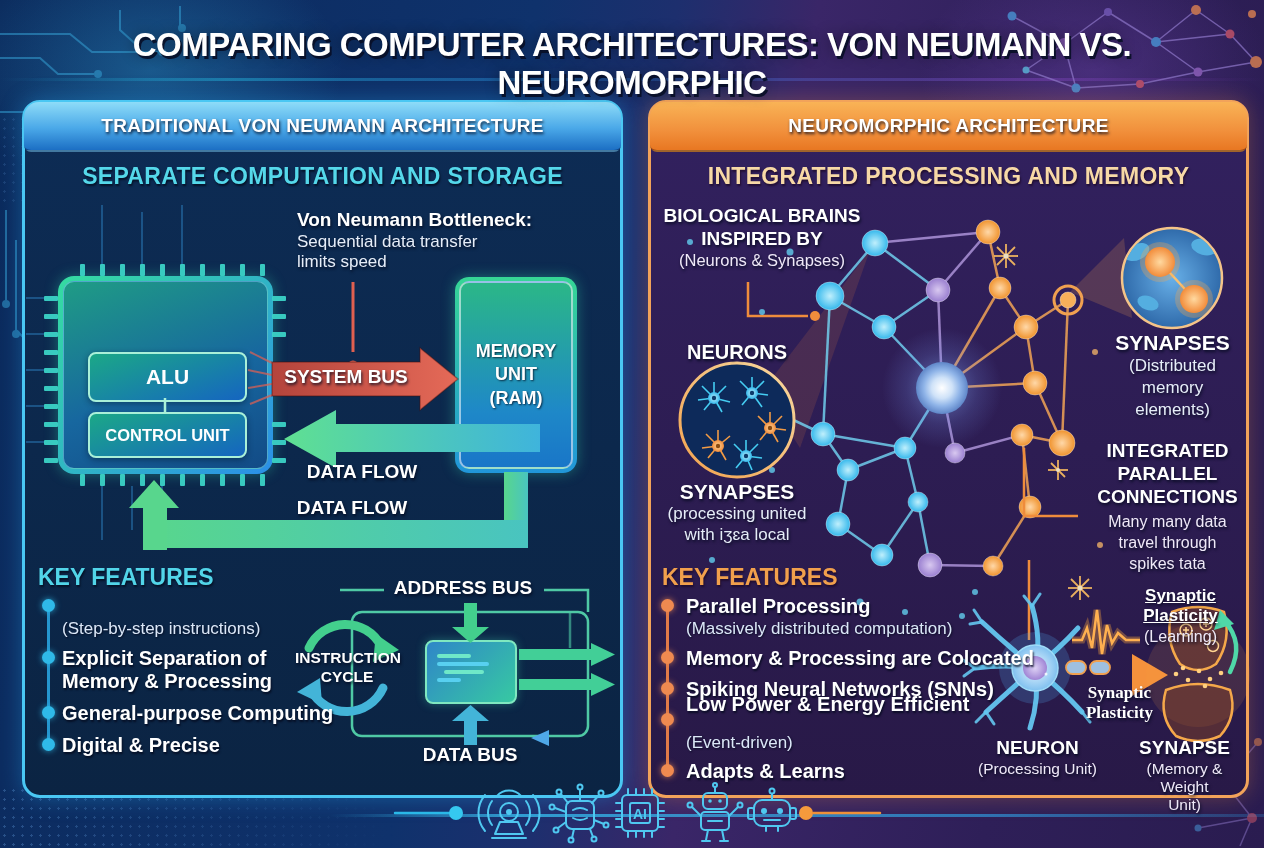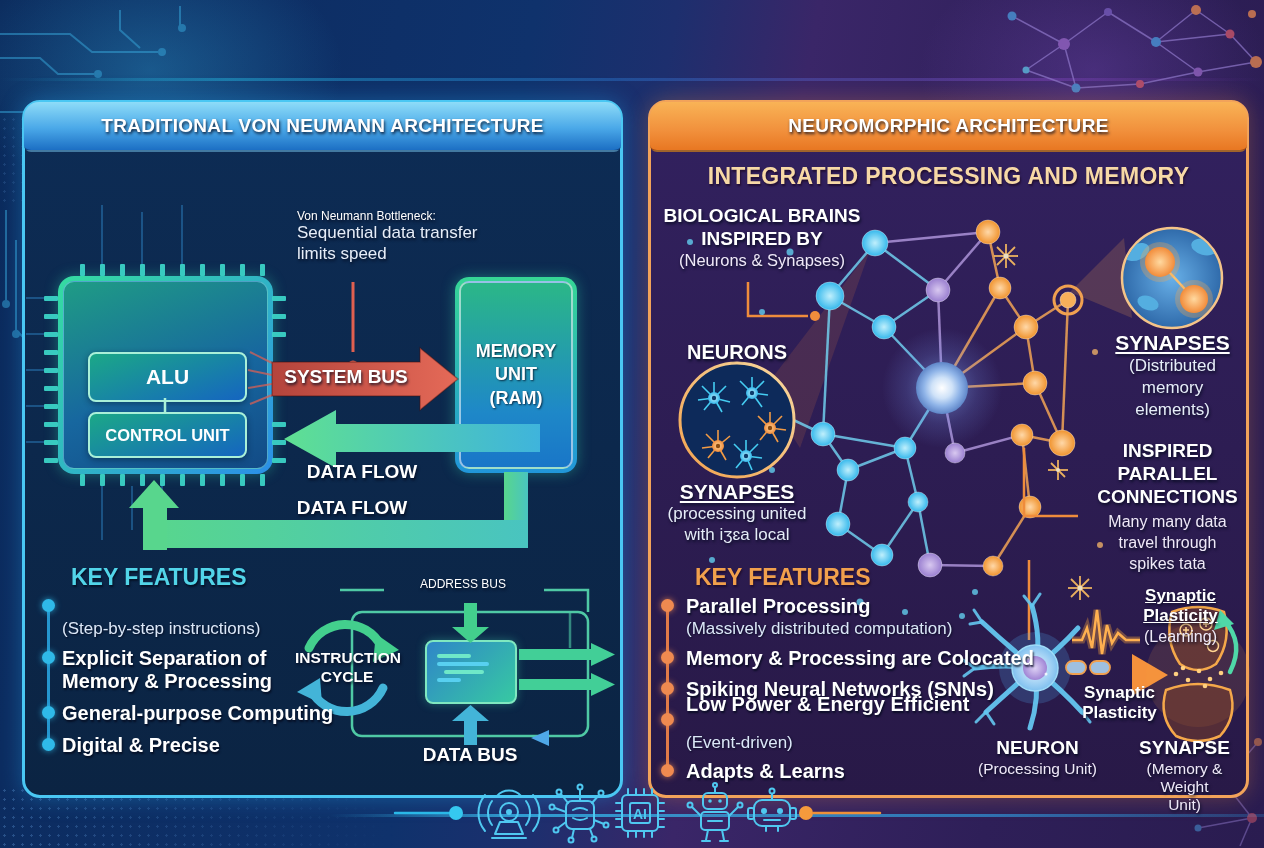--- a/index.html
+++ b/index.html
@@ -26,27 +26,27 @@
   .panel-header{position:absolute;left:-1px;top:-1px;right:-1px;height:48px;border-radius:15px 15px 7px 7px;
     display:flex;align-items:center;justify-content:center;font-size:19px;font-weight:bold;letter-spacing:.3px;
     text-shadow:1px 2px 3px rgba(6,12,34,.85);}
   #panel-left .panel-header{background:linear-gradient(180deg,#8edcf8 0%,#4aa8e8 55%,#1c6fc4 100%);border-bottom:2px solid rgba(8,40,90,.55);}
   #panel-right .panel-header{background:linear-gradient(180deg,#f9b356 0%,#f1903c 60%,#e87722 100%);border-bottom:2px solid rgba(90,35,10,.55);}
   .panel-subtitle{position:absolute;left:0;top:60px;width:100%;text-align:center;font-size:23px;font-weight:bold;letter-spacing:.3px;}
   #panel-left .panel-subtitle{color:#55d8ea;text-shadow:1px 2px 2px rgba(4,12,30,.8);}
   #panel-right .panel-subtitle{color:#f7d9a6;text-shadow:1px 2px 2px rgba(30,10,40,.8);}
   
   .lbl{z-index:10;text-shadow:1px 2px 3px rgba(5,10,30,.85);line-height:1.2;}
-  .b17{font-size:12px;font-weight:normal;}
+  .b17{font-size:19px;font-weight:bold;}
   .r17{font-size:17px;color:#e6edf8;font-weight:normal;}
   .b19{font-size:19px;font-weight:bold;}
   .b20{font-size:20px;font-weight:bold;}
-  .b21{font-size:21px;font-weight:bold;text-decoration:underline;}
+  .b21{font-size:21px;font-weight:bold;}
   .r16{font-size:16px;color:#efe9f8;font-weight:normal;}
-  .feat-h{font-size:23px;font-weight:bold;z-index:10;margin-left:33px;}
+  .feat-h{font-size:23px;font-weight:bold;z-index:10;}
   .feat-h.blue{color:#52d5e9;text-shadow:1px 2px 2px rgba(4,12,30,.8);}
   .feat-h.orange{color:#f1a04c;text-shadow:1px 2px 2px rgba(30,10,40,.8);}
   .feat-label{font-size:20px;font-weight:bold;line-height:1.14;z-index:10;text-shadow:1px 2px 2px rgba(5,10,30,.85);}
   .feat-sub{font-size:17px;color:#dce8f8;z-index:10;text-shadow:1px 1px 2px rgba(5,10,30,.8);}
   .bullet{width:13px;height:13px;border-radius:50%;z-index:9;}
   .bullet.blue{background:#2fb9e8;box-shadow:0 0 6px rgba(47,185,232,.8);}
   .bullet.orange{background:#ef8a50;box-shadow:0 0 6px rgba(239,138,80,.8);}
   .vline{width:3px;z-index:8;}
   .vline.blue{background:#2596cf;}
   .vline.orange{background:#e07a48;}
@@ -139,23 +139,25 @@
         <line x1="1252" y1="818" x2="1198" y2="828"></line>
           <line x1="1252" y1="818" x2="1240" y2="846"></line>
       </g>
       <circle cx="1258" cy="742" r="4" fill="#ef8c50"></circle>
         <circle cx="1224" cy="782" r="4" fill="#9a68c8"></circle>
       <circle cx="1252" cy="818" r="5" fill="#d85a6a"></circle>
         <circle cx="1198" cy="828" r="3.5" fill="#4a9fe0"></circle>
     </g>
   </svg>
 
+  <div id="page-title" class="abs ctr">COMPARING COMPUTER ARCHITECTURES: VON NEUMANN VS. NEUROMORPHIC</div>
 
   <div id="panel-left" class="abs panel">
     <div class="panel-header">TRADITIONAL VON NEUMANN ARCHITECTURE</div>
+    <div class="panel-subtitle">SEPARATE COMPUTATION AND STORAGE</div>
   </div>
 
   <div id="panel-right" class="abs panel">
     <div class="panel-header">NEUROMORPHIC ARCHITECTURE</div>
     <div class="panel-subtitle">INTEGRATED PROCESSING AND MEMORY</div>
   </div>
 
   <div id="cpu-chip" class="abs">
       <div id="cpu-inner"></div>
     </div>
@@ -626,21 +628,21 @@
     <div class="r17">(processing united</div>
     <div class="r17">with iʒɛa local</div>
   </div>
   <div class="abs lbl ctr" style="left:1100px;top:330px;width:145px;">
     <div class="b21">SYNAPSES</div>
     <div class="r17" style="line-height:1.28;">(Distributed</div>
     <div class="r17" style="line-height:1.28;">memory</div>
     <div class="r17" style="line-height:1.28;">elements)</div>
   </div>
   <div class="abs lbl ctr" style="left:1085px;top:440px;width:165px;">
-    <div class="b19">INSPIRED</div>
+    <div class="b19">INTEGRATED</div>
     <div class="b19">PARALLEL</div>
     <div class="b19">CONNECTIONS</div>
     <div class="r16" style="margin-top:4px;line-height:1.3;">Many many data</div>
     <div class="r16" style="line-height:1.3;">travel through</div>
     <div class="r16" style="line-height:1.3;">spikes tata</div>
   </div>
 
   <div class="abs feat-h orange" style="left:662px;top:564px;">KEY FEATURES</div>
   <div class="abs vline orange" style="left:666px;top:605px;height:166px;"></div>
   <div class="abs bullet orange" style="left:661px;top:599px;"></div>
@@ -653,21 +655,21 @@
   <div class="abs feat-label" style="left:686px;top:647px;">Memory &amp; Processing are Colocated</div>
   <div class="abs feat-label" style="left:686px;top:678px;">Spiking Neural Networks (SNNs)</div>
   <div class="abs feat-label" style="left:686px;top:693px;">Low Power &amp; Energy Efficient</div>
   <div class="abs feat-sub" style="left:686px;top:733px;">(Event-driven)</div>
   <div class="abs feat-label" style="left:686px;top:760px;">Adapts &amp; Learns</div>
 
   <div class="abs lbl ctr" style="left:1108px;top:586px;width:145px;">
     <div style="font-size:17px;font-weight:bold;text-decoration:underline;">Synaptic Plasticity</div>
     <div class="r16">(Learning)</div>
   </div>
-  <div class="abs lbl ctr" style="left:1072px;top:683px;width:95px;font-size:17px;font-weight:bold;line-height:1.18;">
+  <div class="abs lbl ctr" style="left:1072px;top:683px;width:95px;font-size:17px;font-weight:bold;line-height:1.18;font-family:Liberation Serif, serif;">
     <div>Synaptic</div>
     <div>Plasticity</div>
   </div>
   <div class="abs lbl ctr" style="left:975px;top:737px;width:125px;">
     <div class="b19">NEURON</div>
     <div style="font-size:15.5px;color:#efe9f8;">(Processing Unit)</div>
   </div>
   <div class="abs lbl ctr" style="left:1122px;top:737px;width:125px;">
     <div class="b19">SYNAPSE</div>
     <div style="font-size:15.5px;color:#efe9f8;line-height:1.18;">(Memory &amp; Weight</div>

